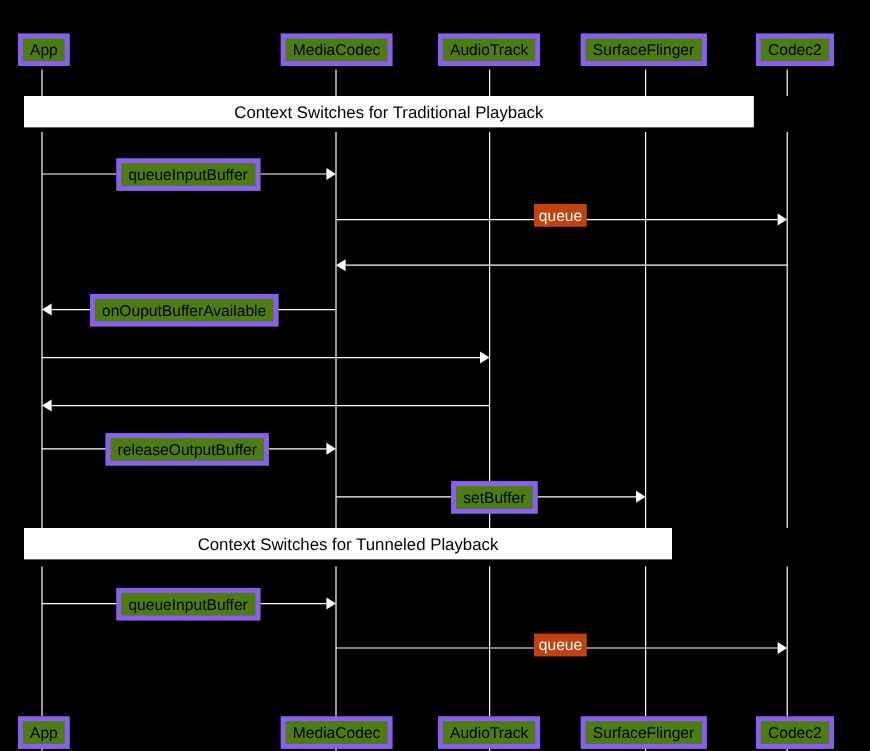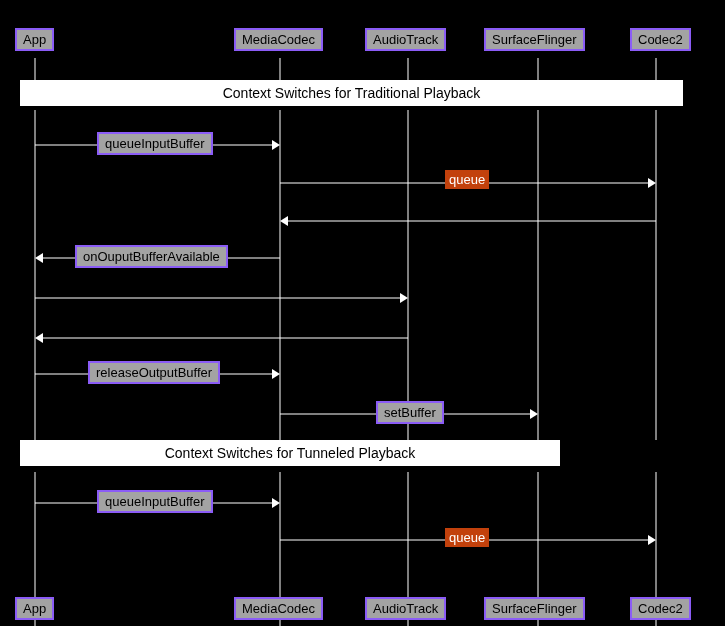--- a/index.html
+++ b/index.html
@@ -15,23 +15,23 @@
     }
 
     .diagram-container {
       position: relative;
       width: 725px;
       height: 626px;
     }
 
     .label-box {
       position: absolute;
-      background: #a3a3a3;
+      background: #4d7c0f;
       color: #000;
-      border: 2px solid #8b5cf6;
+      border: 4px solid #8b5cf6;
       padding: 2px 6px;
       white-space: nowrap;
       font-size: 13px;
     }
 
     .label-plain {
       position: absolute;
       background: #c2410c;
       color: #fff;
       padding: 2px 4px;
@@ -110,21 +110,21 @@
     <line x1="538" y1="610" x2="538" y2="626" stroke="white" stroke-width="1"></line>
     <line x1="656" y1="610" x2="656" y2="626" stroke="white" stroke-width="1"></line>
   </svg>
 
   <div class="label-box" style="left:15px;top:28px;">App</div>
   <div class="label-box" style="left:234px;top:28px;">MediaCodec</div>
   <div class="label-box" style="left:365px;top:28px;">AudioTrack</div>
   <div class="label-box" style="left:484px;top:28px;">SurfaceFlinger</div>
   <div class="label-box" style="left:630px;top:28px;">Codec2</div>
 
-  <div class="section-header" style="left:20px;top:80px;width:663px;">Context Switches for Traditional Playback</div>
+  <div class="section-header" style="left:20px;top:80px;width:608px;">Context Switches for Traditional Playback</div>
 
   <div class="label-box" style="left:97px;top:132px;">queueInputBuffer</div>
   <div class="label-plain" style="left:445px;top:170px;">queue</div>
   <div class="label-box" style="left:75px;top:245px;">onOuputBufferAvailable</div>
   <div class="label-box" style="left:88px;top:361px;">releaseOutputBuffer</div>
   <div class="label-box" style="left:376px;top:401px;">setBuffer</div>
 
   <div class="section-header" style="left:20px;top:440px;width:540px;">Context Switches for Tunneled Playback</div>
 
   <div class="label-box" style="left:97px;top:490px;">queueInputBuffer</div>

